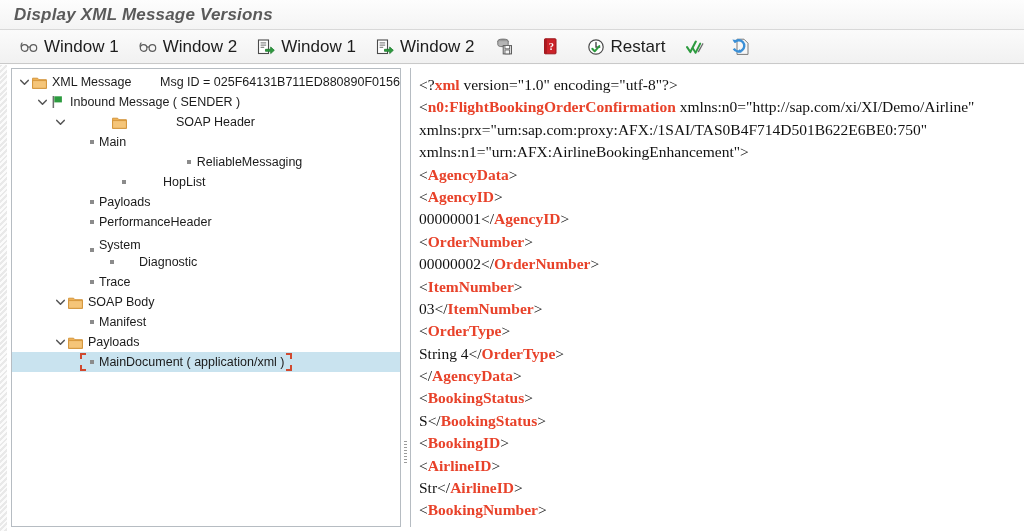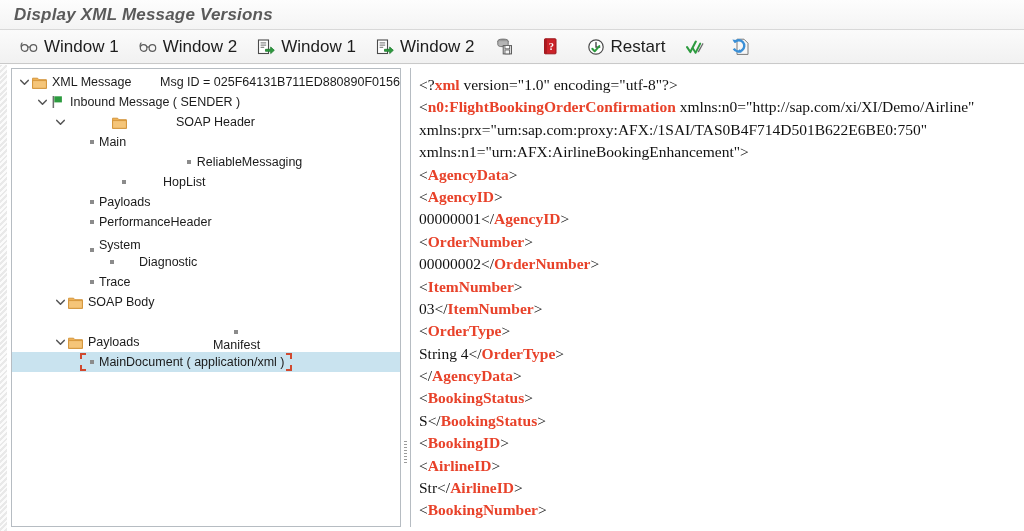--- a/index.html
+++ b/index.html
@@ -410,21 +410,21 @@
               </svg>
             </span>
             <span class="nodeicon">
               <svg width="15" height="13" viewBox="0 0 15 13">
                 <path d="M0.6 2.2 h5 l1.3 1.5 h7.5 v8.6 h-13.8 z" fill="#efb155" stroke="#cf8f33" stroke-width="0.9"></path>
                 <path d="M0.6 4.6 h13.8 v7.7 h-13.8 z" fill="#f5c579" stroke="#cf8f33" stroke-width="0.8"></path>
               </svg>
             </span>
             <span class="tlabel">SOAP Body</span>
           </div>
-          <div class="trow" style="padding-left: 60px; flex-direction: column;">
+          <div class="trow" style="padding-left: 60px;">
             <span class="twist"></span>
             <span class="tleaf-dot">
               <i></i>
             </span>
             <span class="tlabel">Manifest</span>
           </div>
           <div class="trow" style="padding-left: 42px;">
             <span class="twist">
               <svg width="9" height="7" viewBox="0 0 9 7">
                 <path d="M0.8 1.4 L4.5 5.2 L8.2 1.4" fill="none" stroke="#555" stroke-width="1.5" stroke-linecap="round" stroke-linejoin="round"></path>

